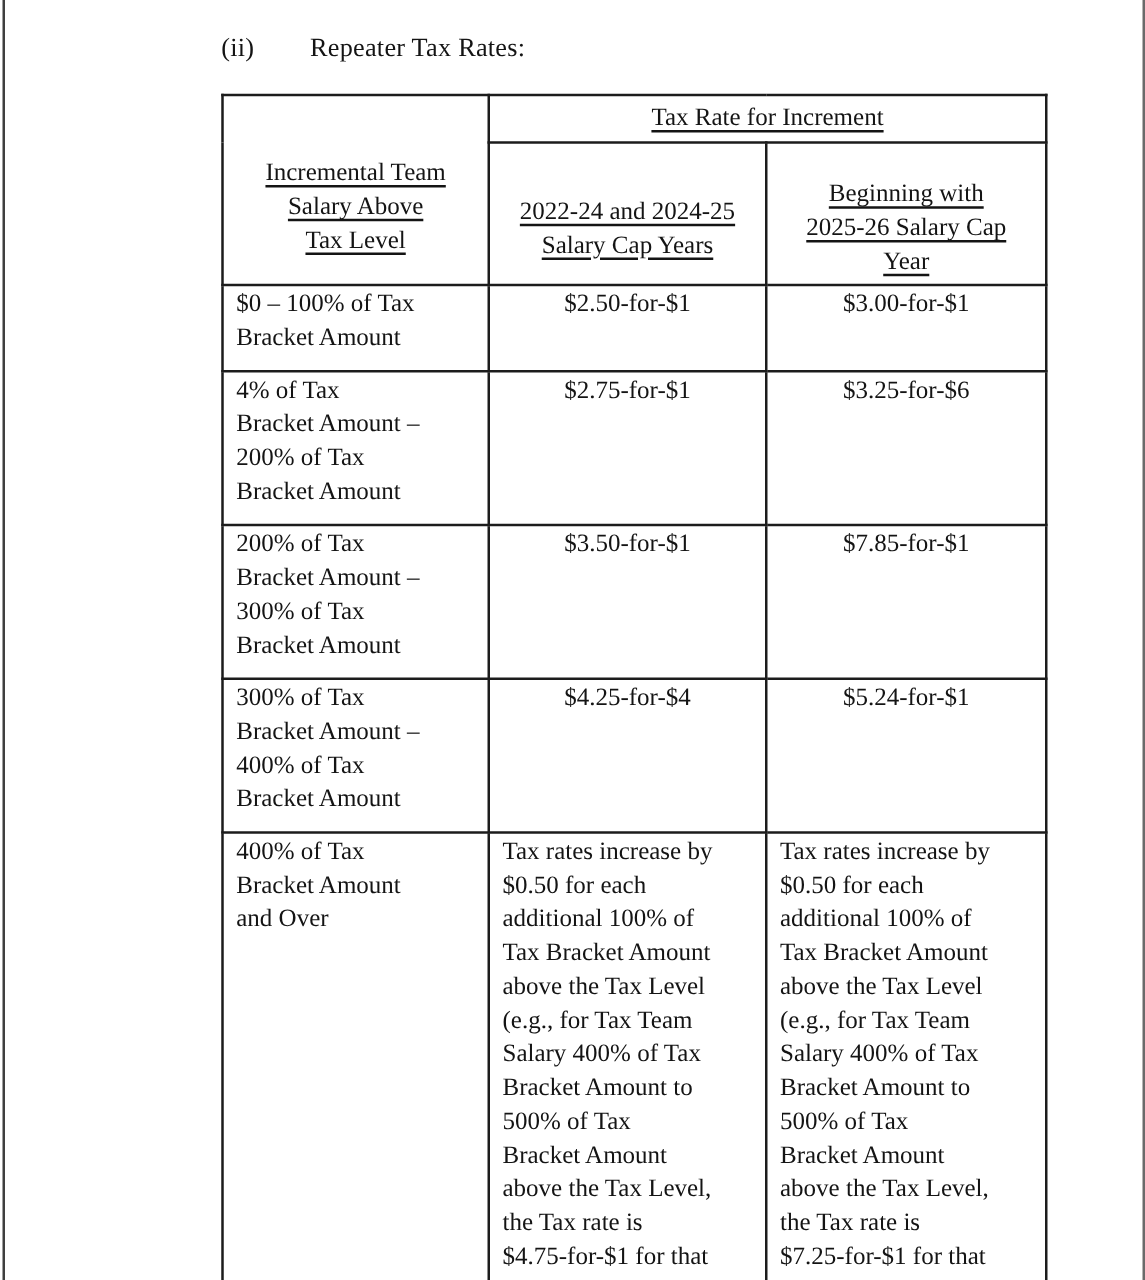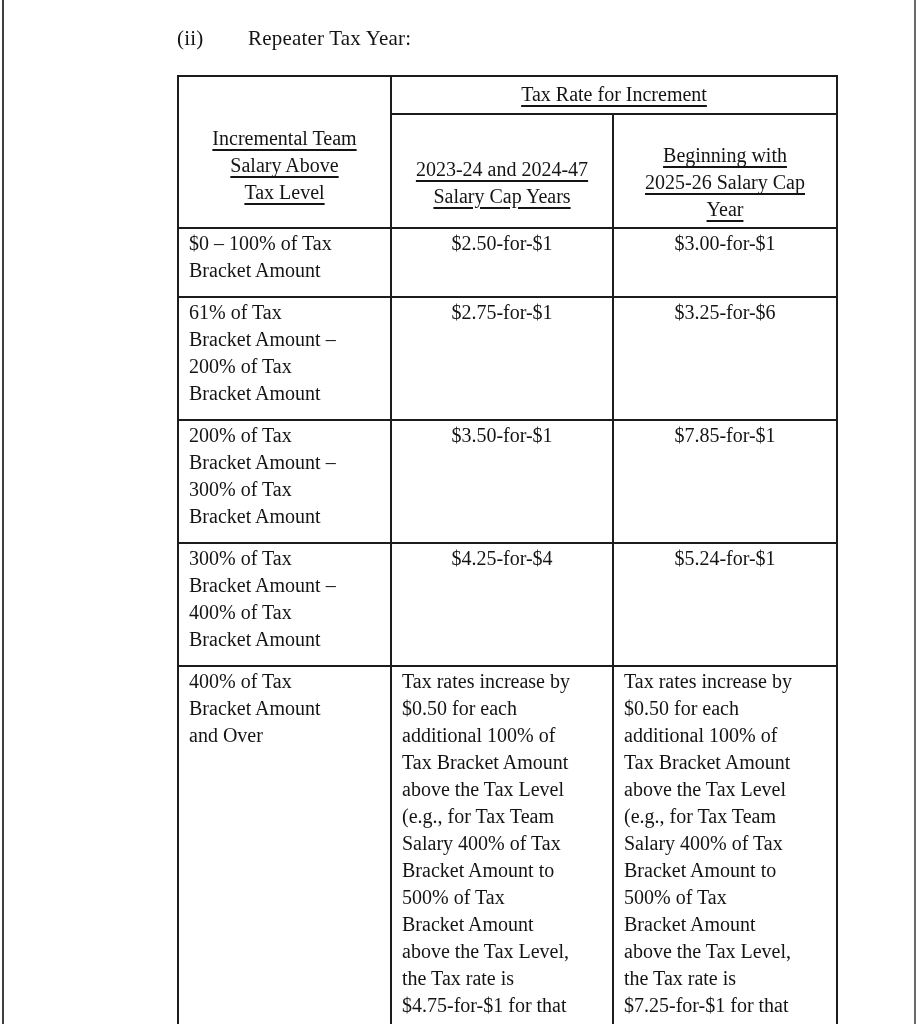--- a/index.html
+++ b/index.html
@@ -88,21 +88,21 @@
     white-space: pre-line;
   }
 </style>
 </head>
 <body>
 
 <div class="page-edge left"></div>
 <div class="page-edge right"></div>
 
 <div class="heading">
-  <span class="num">(ii)</span><span class="txt">Repeater Tax Year:</span>
+  <span class="num">(ii)</span><span class="txt">Repeater Tax Rates:</span>
 </div>
 
 <table class="rates">
   <colgroup>
     <col class="c1">
       <col class="c2">
       <col class="c3">
   </colgroup>
   <tbody>
     <tr class="row-spanhead">
@@ -110,38 +110,38 @@
         <span class="u">Incremental Team
 Salary Above
 Tax Level</span>
       </td>
       <td class="span-head" colspan="2">
         <span class="u">Tax Rate for Increment</span>
       </td>
     </tr>
     <tr class="row-colheads">
       <td class="col-head">
-        <span class="u">2023-24 and 2024-47
+        <span class="u">2022-24 and 2024-25
 Salary Cap Years</span>
       </td>
       <td class="col-head">
         <span class="u">Beginning with
 2025-26 Salary Cap
 Year</span>
       </td>
     </tr>
 
     <tr class="row-1">
       <td class="tier">$0 – 100% of Tax
 Bracket Amount</td>
       <td class="rate">$2.50-for-$1</td>
       <td class="rate">$3.00-for-$1</td>
     </tr>
     <tr class="row-2">
-      <td class="tier">61% of Tax
+      <td class="tier">4% of Tax
 Bracket Amount –
 200% of Tax
 Bracket Amount</td>
       <td class="rate">$2.75-for-$1</td>
       <td class="rate">$3.25-for-$6</td>
     </tr>
     <tr class="row-3">
       <td class="tier">200% of Tax
 Bracket Amount –
 300% of Tax

